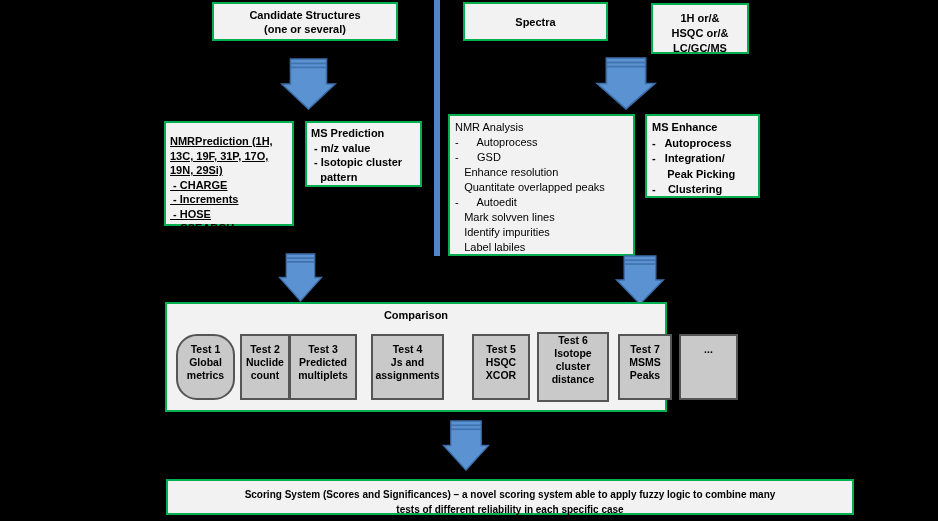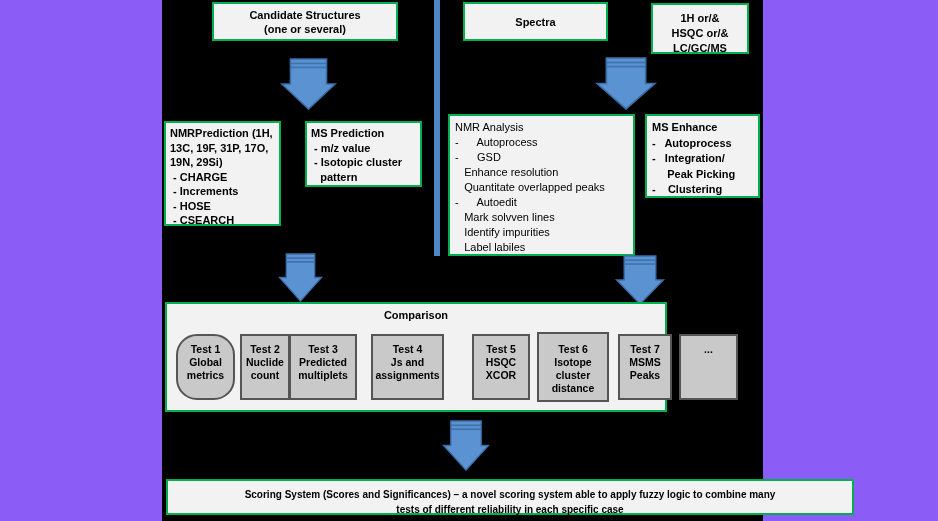--- a/index.html
+++ b/index.html
@@ -15,21 +15,21 @@
   html,body{margin:0;padding:0;}
   body{
     font-family:"Liberation Sans", sans-serif;
     background:#ffffff;
     color:#000;
   }
   .page{
     position:relative;
     width:938px;height:521px;
     overflow:hidden;
-    background:#8b5cf6;
+    background:#000000;
   }
   .canvas{
     position:absolute;
     left:162px;top:0;width:601px;height:521px;
     background:var(--canvas);
   }
   .divider{
     position:absolute;
     left:434px;top:0;width:6px;height:256px;
     background:var(--divider);
@@ -43,21 +43,21 @@
     line-height:14px;
   }
   .ln{white-space:pre;}
   .bold{font-weight:bold;}
   .center{text-align:center;}
 
   .candidate{left:212px;top:2px;width:186px;height:39px;padding-top:4px;}
   .spectra{left:463px;top:2px;width:145px;height:39px;display:flex;align-items:center;justify-content:center;}
   .inputs{left:651px;top:3px;width:98px;height:51px;padding-top:6px;line-height:15px;}
 
-  .nmrpred{left:164px;top:121px;width:117px;height:105px;padding:3px 2px 0 4px;line-height:14.5px;}
+  .nmrpred{left:164px;top:121px;width:130px;height:105px;padding:11px 2px 0 4px;line-height:14.5px;text-decoration:underline;}
   .mspred{left:305px;top:121px;width:117px;height:66px;padding:3px 2px 0 4px;line-height:14.5px;}
   .nmranalysis{left:448px;top:114px;width:187px;height:142px;padding:4px 2px 0 5px;line-height:15px;font-weight:normal;}
   .msanalysis{left:645px;top:114px;width:115px;height:84px;padding:4px 2px 0 5px;line-height:15.5px;}
 
   .comparison{left:165px;top:302px;width:502px;height:110px;}
   .comparison-title{padding-top:4px;font-weight:bold;text-align:center;font-size:11px;}
   .test{
     position:absolute;
     top:30px;height:66px;
     background:var(--test-fill);
@@ -65,21 +65,21 @@
     box-sizing:border-box;
     font-weight:bold;font-size:10.5px;line-height:13px;
     text-align:center;
     padding-top:7px;
   }
   .t1{left:9px;width:59px;border-radius:21px;}
   .t2{left:73px;width:50px;}
   .t3{left:122px;width:68px;}
   .t4{left:204px;width:73px;}
   .t5{left:305px;width:58px;}
-  .t6{left:370px;width:72px;top:28px;height:70px;padding-top:9px;}
+  .t6{left:370px;width:72px;top:28px;height:70px;padding-top:0;}
   .t7{left:451px;width:54px;}
   .t8{left:512px;width:59px;}
 
   .scoring{left:166px;top:479px;width:688px;height:36px;padding-top:6px;font-size:10px;line-height:15px;}
 
   .arrow{position:absolute;}
   .arrow svg{display:block;width:100%;height:100%;}
   .arrow-shape{fill:var(--arrow-fill);stroke:var(--arrow-stroke);stroke-width:1.6;}
   .arrow-stripe{fill:var(--arrow-stroke);opacity:0.85;}
   .a1{left:280px;top:58px;width:57px;height:52px;}

